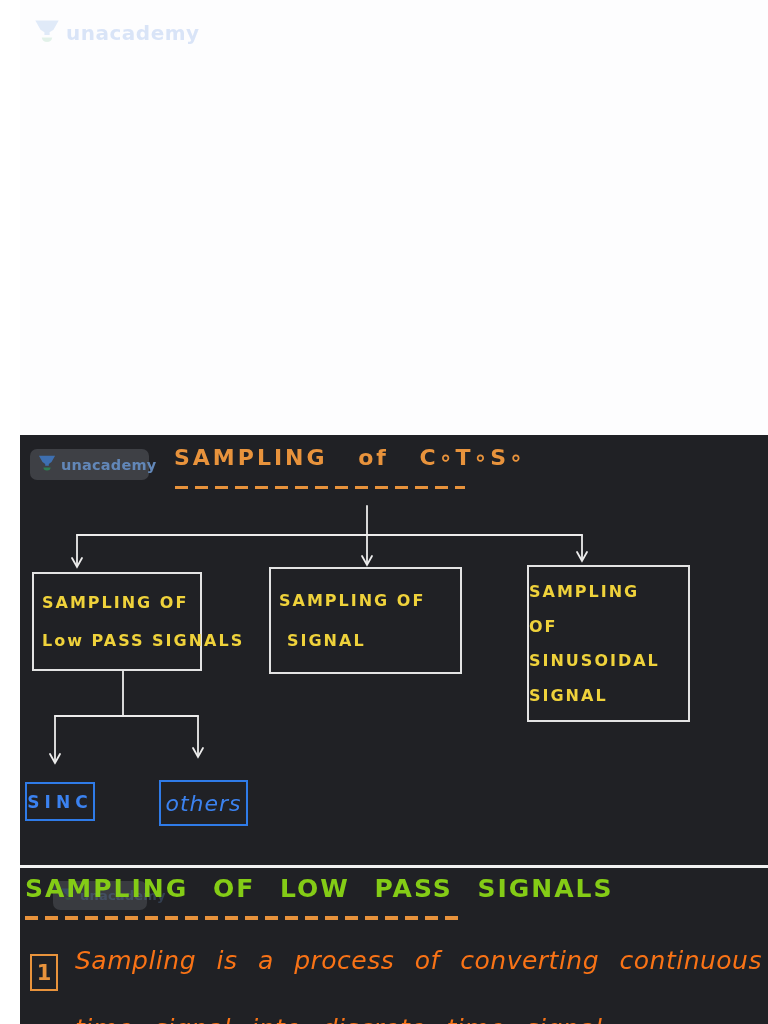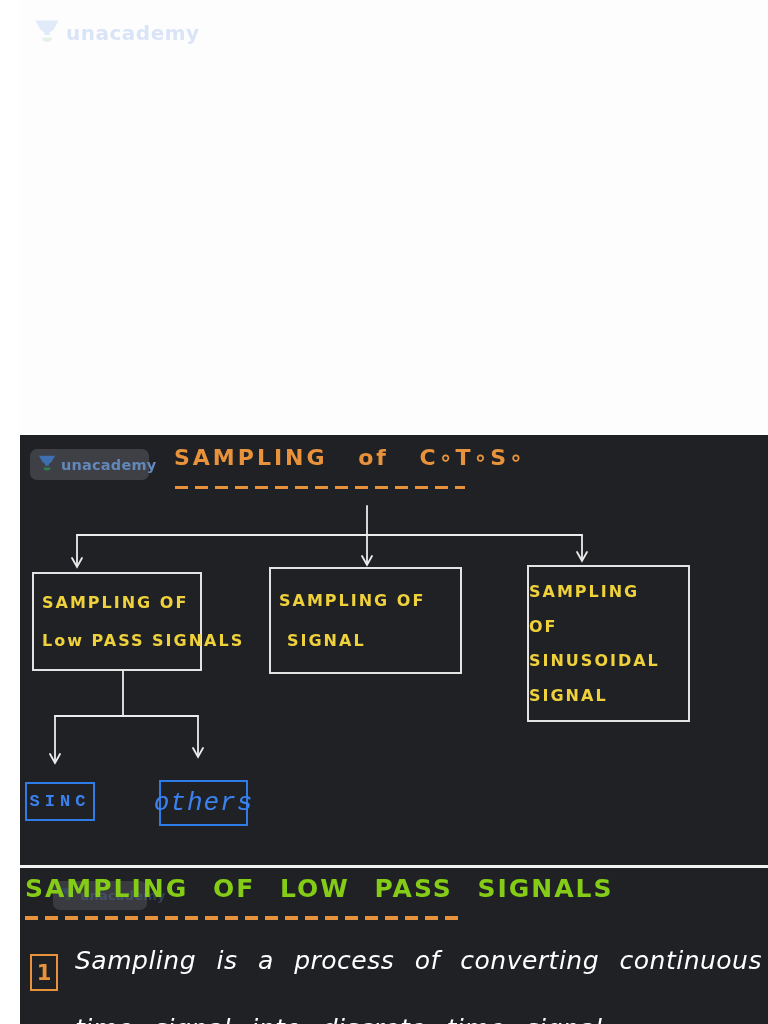--- a/index.html
+++ b/index.html
@@ -40,32 +40,32 @@
         justify-content:space-evenly;color:#efd23b;font-weight:600;font-size:16px;
         letter-spacing:2px;}
   .wbox .yl{white-space:nowrap;}
   .box1{left:12px;top:137px;width:158px;height:95px;padding-left:8px;}
   .box2{left:249px;top:132px;width:181px;height:103px;padding-left:8px;}
   .box2 .yl:nth-child(2){margin-left:8px;}
   .box2 .yl:nth-child(3){margin-left:16px;}
   .box3{left:507px;top:130px;width:159px;height:153px;text-align:left;}
 
   .bluebox{position:absolute;border:2.5px solid #2f7be8;color:#3b82f0;display:flex;
-           align-items:center;justify-content:center;font-family:Liberation Mono, monospace;}
+           align-items:center;justify-content:center;}
   .sinc{left:5px;top:347px;width:66px;height:35px;font-size:17px;font-weight:600;letter-spacing:5px;}
-  .others{left:139px;top:345px;width:85px;height:42px;font-size:26px;font-style:italic;letter-spacing:1px;}
+  .others{left:139px;top:345px;width:85px;height:42px;font-size:22px;font-style:italic;letter-spacing:1px;}
 
   .title2{position:absolute;left:5px;top:6px;color:#84cc16;font-size:25px;font-weight:600;
           letter-spacing:2px;word-spacing:14px;white-space:nowrap;z-index:1;}
   .dash2{left:5px;top:48px;width:440px;height:3.5px;}
 
   .numbox{position:absolute;left:10px;top:86px;width:24px;height:33px;border:2.5px solid #e8933c;
           color:#e8933c;font-size:21px;font-weight:600;display:flex;align-items:center;
           justify-content:center;}
-  .ptext{position:absolute;left:55px;top:78px;color:#ffffff;font-size:25px;font-style:italic;
+  .ptext{position:absolute;left:55px;top:78px;color:#f97316;font-size:25px;font-style:italic;
          word-spacing:12px;white-space:nowrap;letter-spacing:.5px;}
   .ptext2{top:146px;}
 </style>
 </head>
 <body>
 
 <div class="screen">
 
   <div class="top-canvas">
     <div class="faint-brand">

